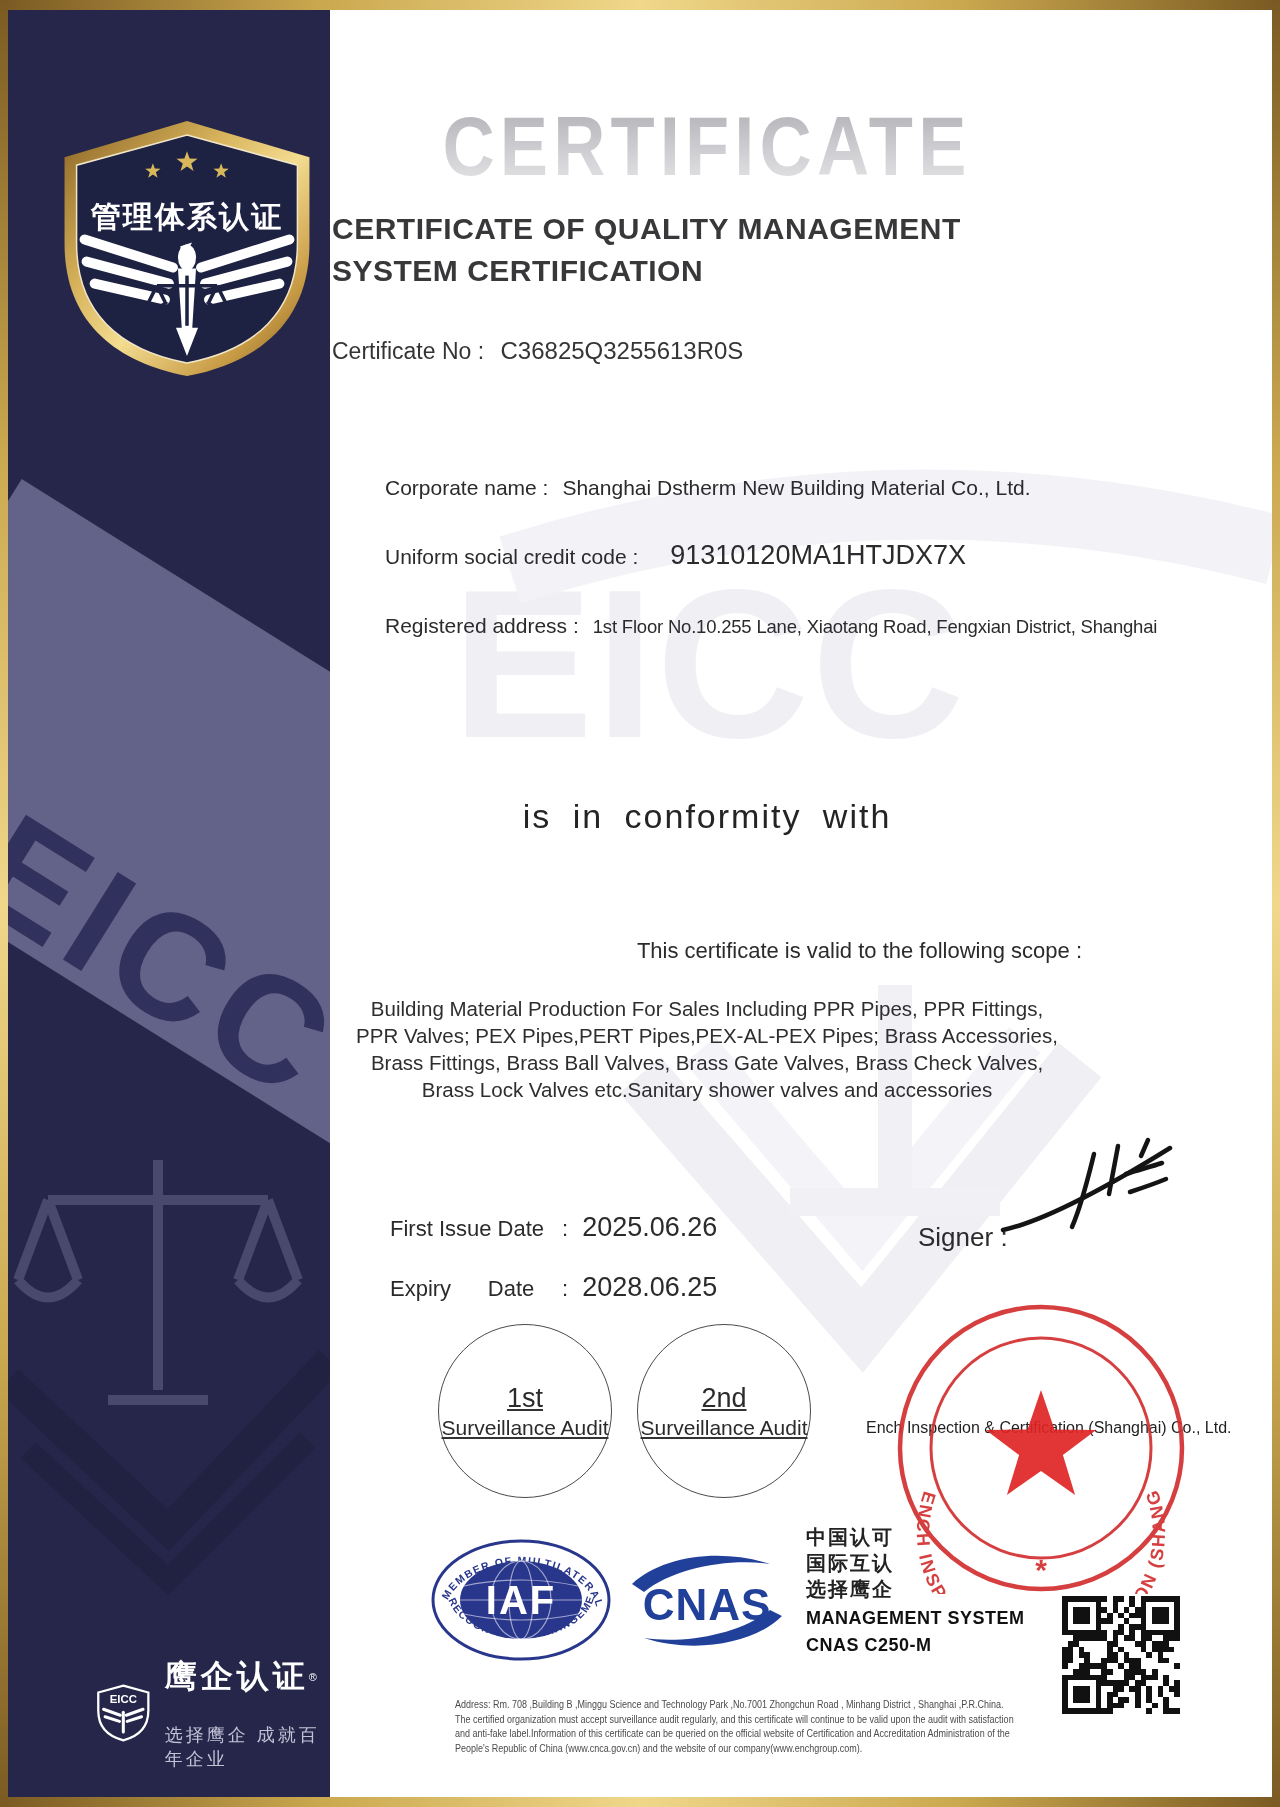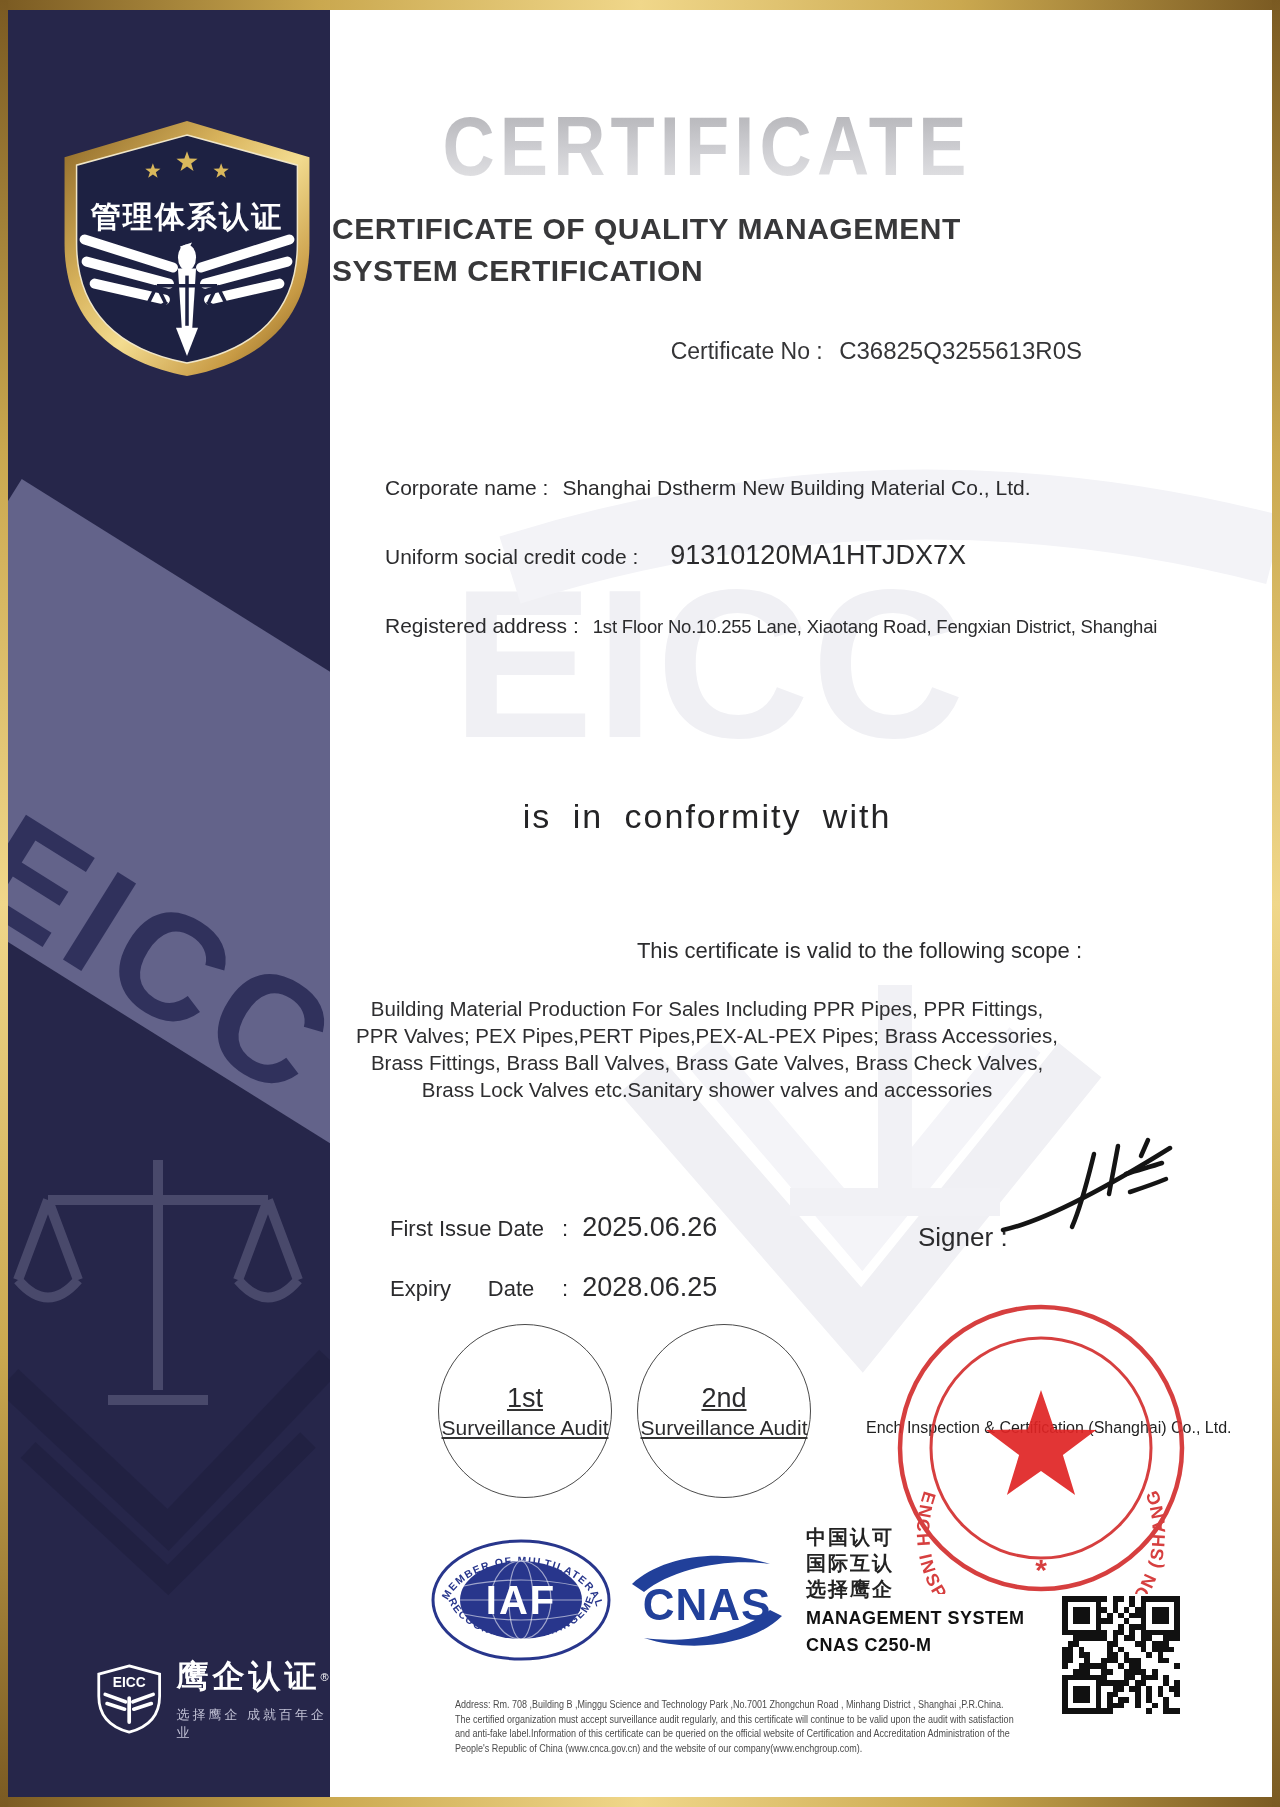--- a/index.html
+++ b/index.html
@@ -17,21 +17,21 @@
   .main-wm-text{left:452px;top:542px;font-size:212px;font-weight:bold;letter-spacing:2px;
                 color:#f0f0f4;z-index:0;white-space:nowrap;}
   .content{z-index:2;}
   .grad-title{left:332px;top:98px;width:750px;text-align:center;font-size:84px;font-weight:bold;
               letter-spacing:6px;color:#c6c6ca;transform:scaleX(.86);white-space:nowrap;}
   @supports (-webkit-background-clip:text){
     .grad-title{background:linear-gradient(180deg,#adadb1,#cfcfd3 55%,#e9e9eb);
                 -webkit-background-clip:text;background-clip:text;color:transparent;}}
   .subtitle{width:750px;left:332px;text-align:left;font-size:30px;font-weight:600;
             color:#38383a;letter-spacing:.5px;white-space:nowrap;}
-  .certno{left:332px;top:337px;width:750px;text-align:right;font-size:23px;color:#353537;}
+  .certno{left:332px;top:337px;width:750px;text-align:left;font-size:23px;color:#353537;}
   .intro{left:332px;top:410px;width:750px;text-align:center;font-size:22px;color:#2e2e30;}
   .frow{left:385px;white-space:nowrap;font-size:21px;color:#2b2b2d;display:flex;align-items:baseline;}
   .frow .lab{margin-right:14px;}
   .val-big{font-size:27px;}
   .val-addr{font-size:18.5px;letter-spacing:-.2px;}
   .conformity{left:332px;top:797px;width:750px;text-align:center;font-size:34px;color:#242426;
               letter-spacing:2px;word-spacing:10px;}
   .standard{left:332px;top:886px;width:750px;text-align:center;font-size:26px;color:#2b2b2d;}
   .scopehead{left:332px;top:938px;width:750px;text-align:right;font-size:22px;color:#2b2b2d;}
   .scopeline{left:332px;width:750px;text-align:center;font-size:20.5px;color:#2e2e30;white-space:nowrap;}
@@ -48,21 +48,21 @@
   .stampwrap{left:892px;top:1296px;z-index:3;opacity:.92;}
   .accr{left:806px;top:1524px;z-index:2;}
   .accr .zh{font-size:20px;font-weight:bold;letter-spacing:2px;color:#222;line-height:26px;}
   .accr .en{font-size:18px;font-weight:bold;color:#111;letter-spacing:.5px;margin-top:6px;}
   .footer{left:455px;top:1698px;font-size:10px;line-height:14.6px;color:#4b4b4b;
           transform:scaleX(.9);transform-origin:left top;white-space:nowrap;z-index:2;}
   .sidelogo{left:88px;top:1645px;display:flex;align-items:center;}
   .sidelogo .txt{margin-left:14px;}
   .sidelogo .nm{font-size:32px;font-weight:bold;color:#fff;letter-spacing:4px;}
   .sidelogo .reg{font-size:11px;color:#fff;vertical-align:super;}
-  .sidelogo .tag{font-size:13px;color:#c2c2d6;letter-spacing:3px;margin-top:7px;}
+  .sidelogo .tag{font-size:18px;color:#c2c2d6;letter-spacing:3px;margin-top:24px;}
 </style>
 </head>
 <body>
 
 <div id="page">
 
   <div class="abs frame" style="left:0;top:0;width:1280px;height:10px;"></div>
   <div class="abs frame" style="left:0;top:1797px;width:1280px;height:10px;"></div>
   <div class="abs framev" style="left:0;top:0;width:8px;height:1807px;"></div>
   <div class="abs framev" style="left:1272px;top:0;width:8px;height:1807px;"></div>

